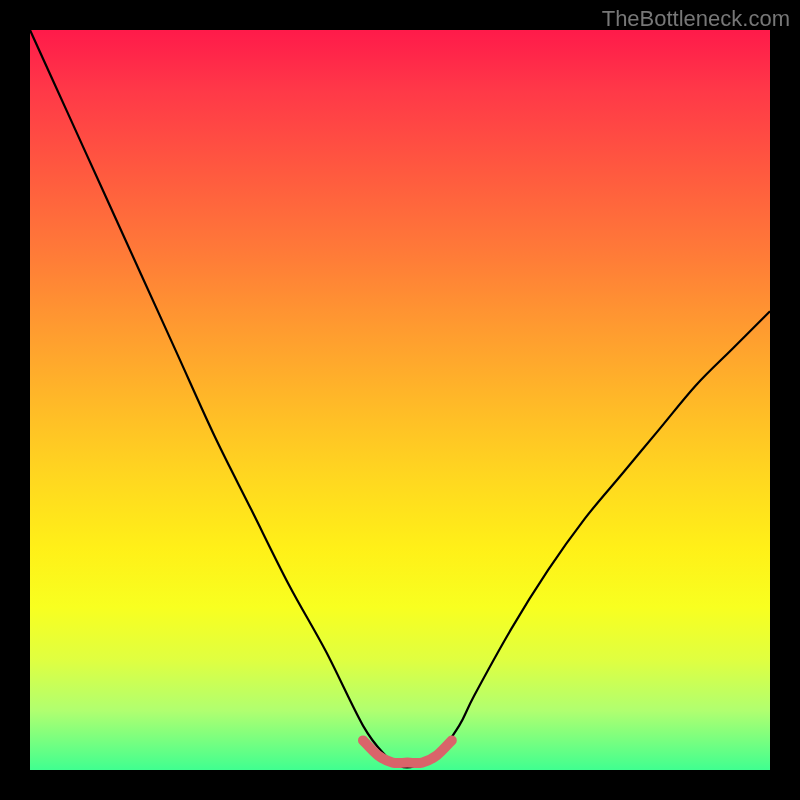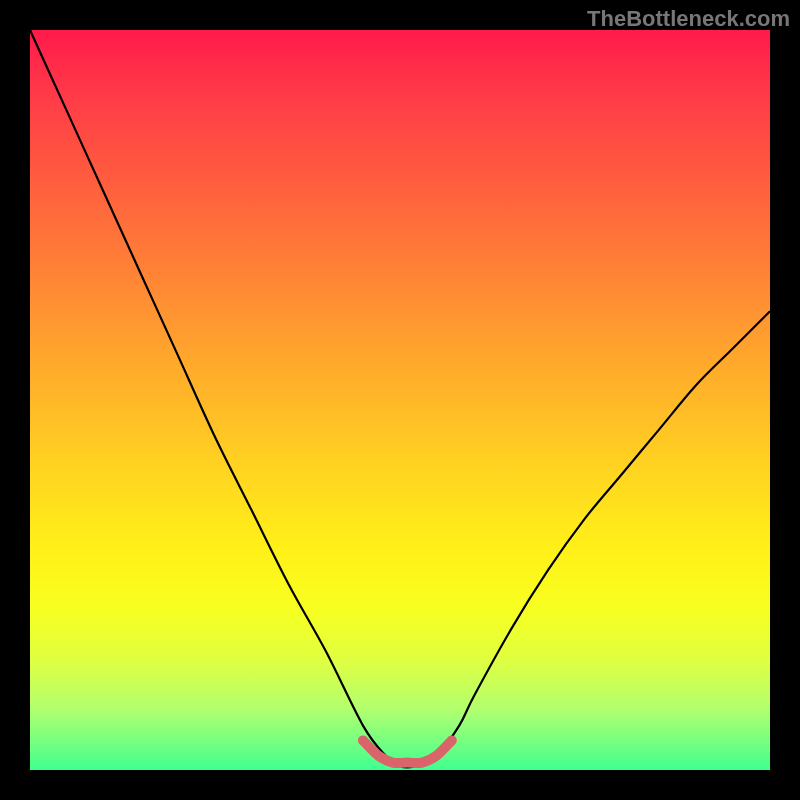--- a/index.html
+++ b/index.html
@@ -29,21 +29,21 @@
       #e0ff40 85%,
       #b0ff70 92%,
       #40ff90 100%);
   }
   .watermark {
     position: absolute;
     top: 6px;
     right: 10px;
     color: #777;
     font-size: 22px;
-    font-weight: 700;
+    font-weight: 400;
     z-index: 10;
   }
   svg.curves {
     position: absolute;
     left: 30px;
     top: 30px;
     width: 740px;
     height: 740px;
     z-index: 5;
   }

